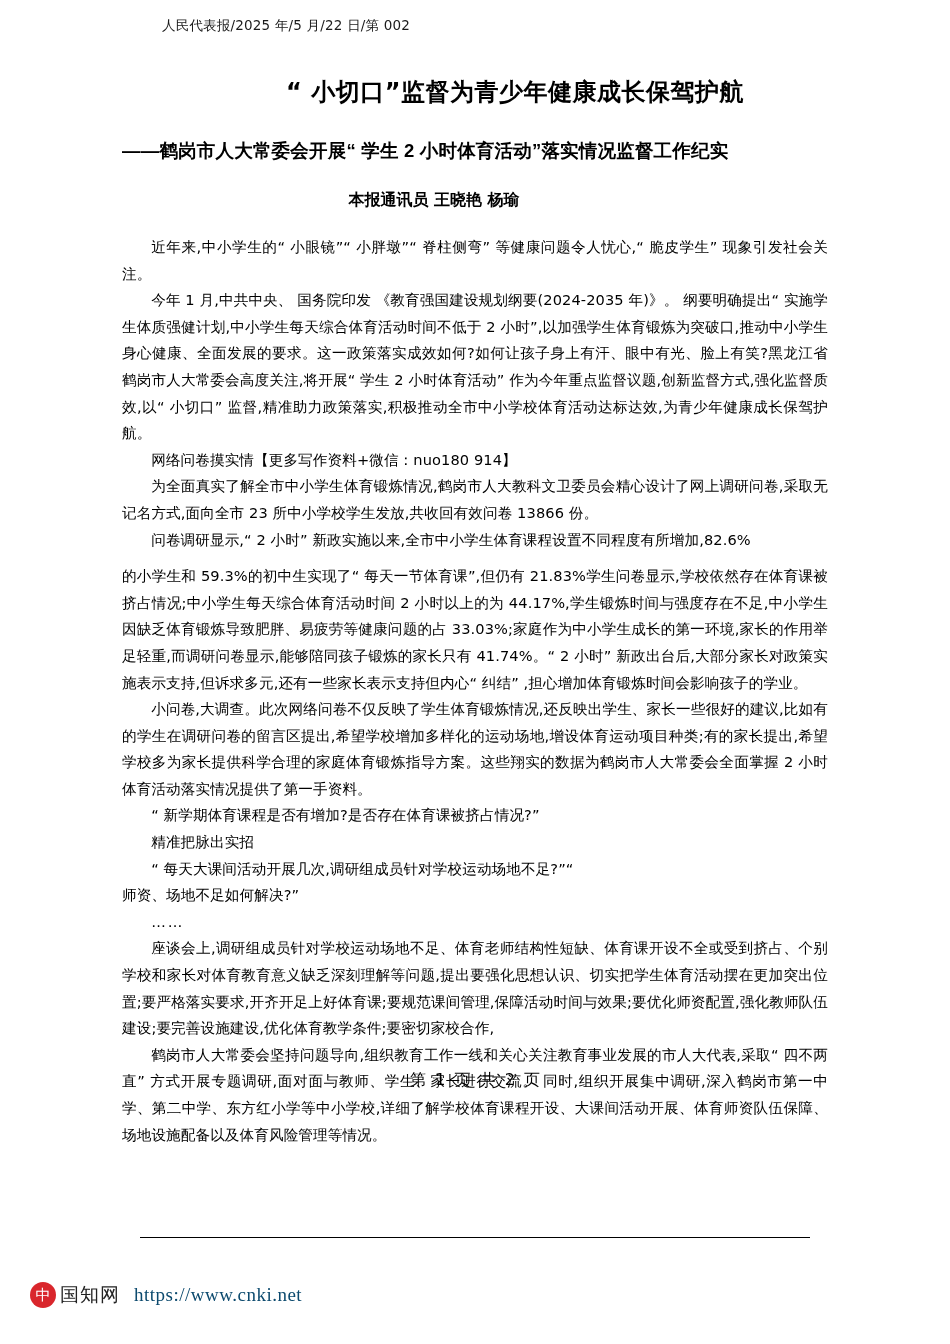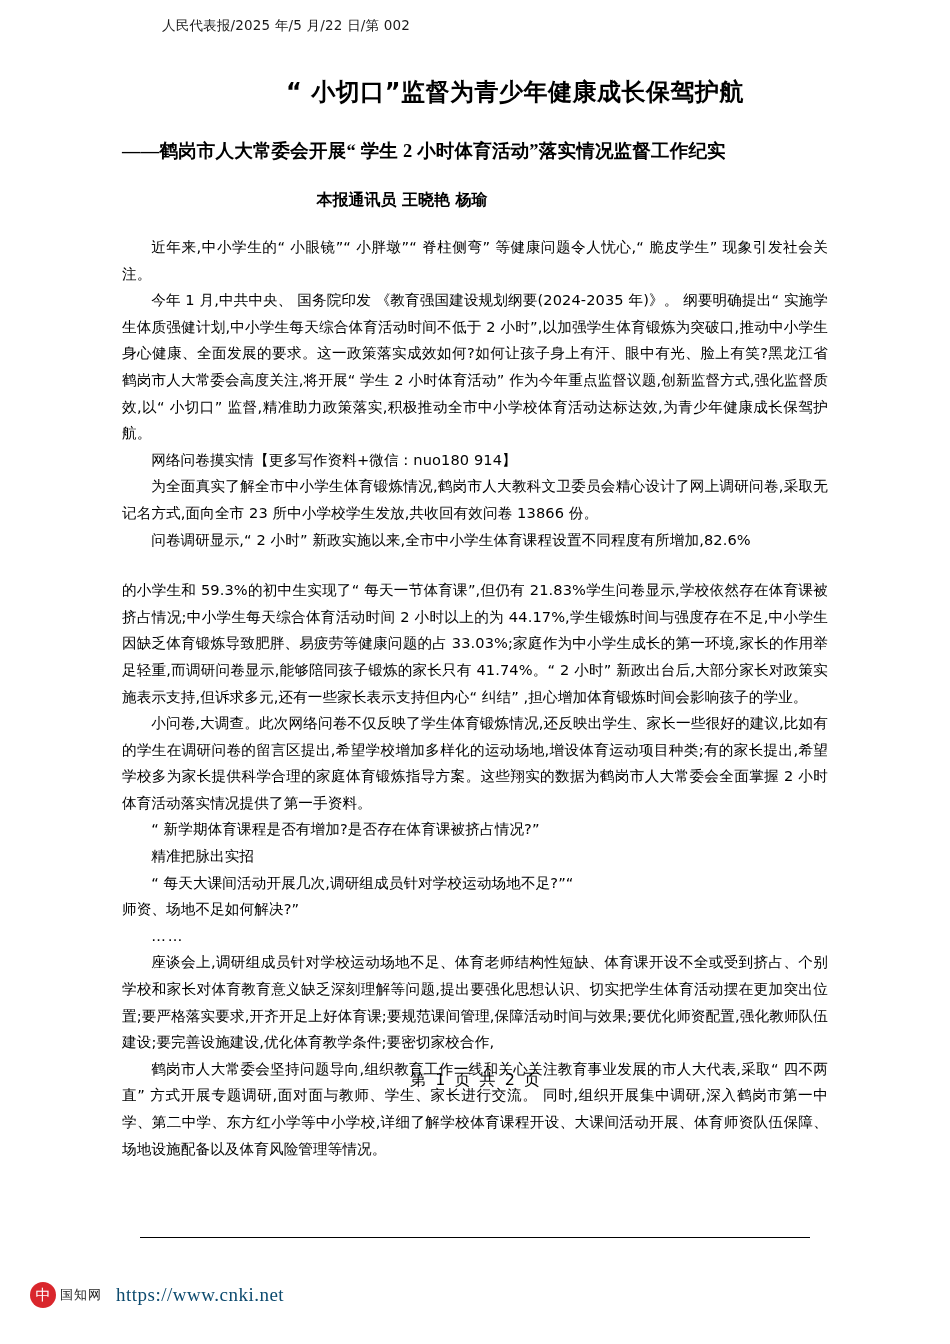--- a/index.html
+++ b/index.html
@@ -47,50 +47,51 @@
     margin-left: 40px;
   }
   .subtitle {
     position: absolute;
     left: 122px;
     top: 138px;
     width: 700px;
     font-size: 18.5px;
     font-weight: bold;
     letter-spacing: 0.2px;
-    font-family: Liberation Serif, serif;
+    font-family: Liberation Sans, sans-serif;
   }
   .byline {
     position: absolute;
-    left: 12px;
+    left: 0;
     top: 190px;
     width: 780px;
     text-align: center;
     font-size: 16px;
     font-weight: bold;
     font-family: "DejaVu Sans", "Liberation Sans", sans-serif;
+    padding-left: 44px;
   }
 
   .body-col {
     position: absolute;
     left: 122px;
     top: 234px;
     width: 706px;
   }
   .body-col p {
     margin: 0;
     font-size: 14.6px;
     line-height: 26.6px;
     text-align: justify;
     text-justify: inter-ideograph;
     font-family: "DejaVu Sans", "Liberation Sans", sans-serif;
     letter-spacing: 0.1px;
   }
   .body-col p.indent { text-indent: 2em; }
-  .body-col p.gap-before { margin-top: 24px; }
+  .body-col p.gap-before { margin-top: 10px; }
   .body-col p.dots { letter-spacing: 2px; }
 
   .footer-pageno {
     position: absolute;
     left: 0;
     top: 1070px;
     width: 950px;
     text-align: center;
     font-size: 16px;
     font-family: "DejaVu Sans", "Liberation Sans", sans-serif;
@@ -124,21 +125,21 @@
     height: 26px;
     border-radius: 50%;
     background: #d9262c;
     color: #fff;
     font-size: 15px;
     line-height: 26px;
     text-align: center;
     font-family: "DejaVu Sans", "Liberation Sans", sans-serif;
   }
   .cnki-text {
-    font-size: 13px;
+    font-size: 19px;
     color: #222;
     font-family: Liberation Serif, serif;
     letter-spacing: 1px;
   }
   .cnki-url {
     font-size: 19px;
     color: #0c4a6e;
     font-family: "Liberation Serif", serif;
     letter-spacing: 0.5px;
   }

